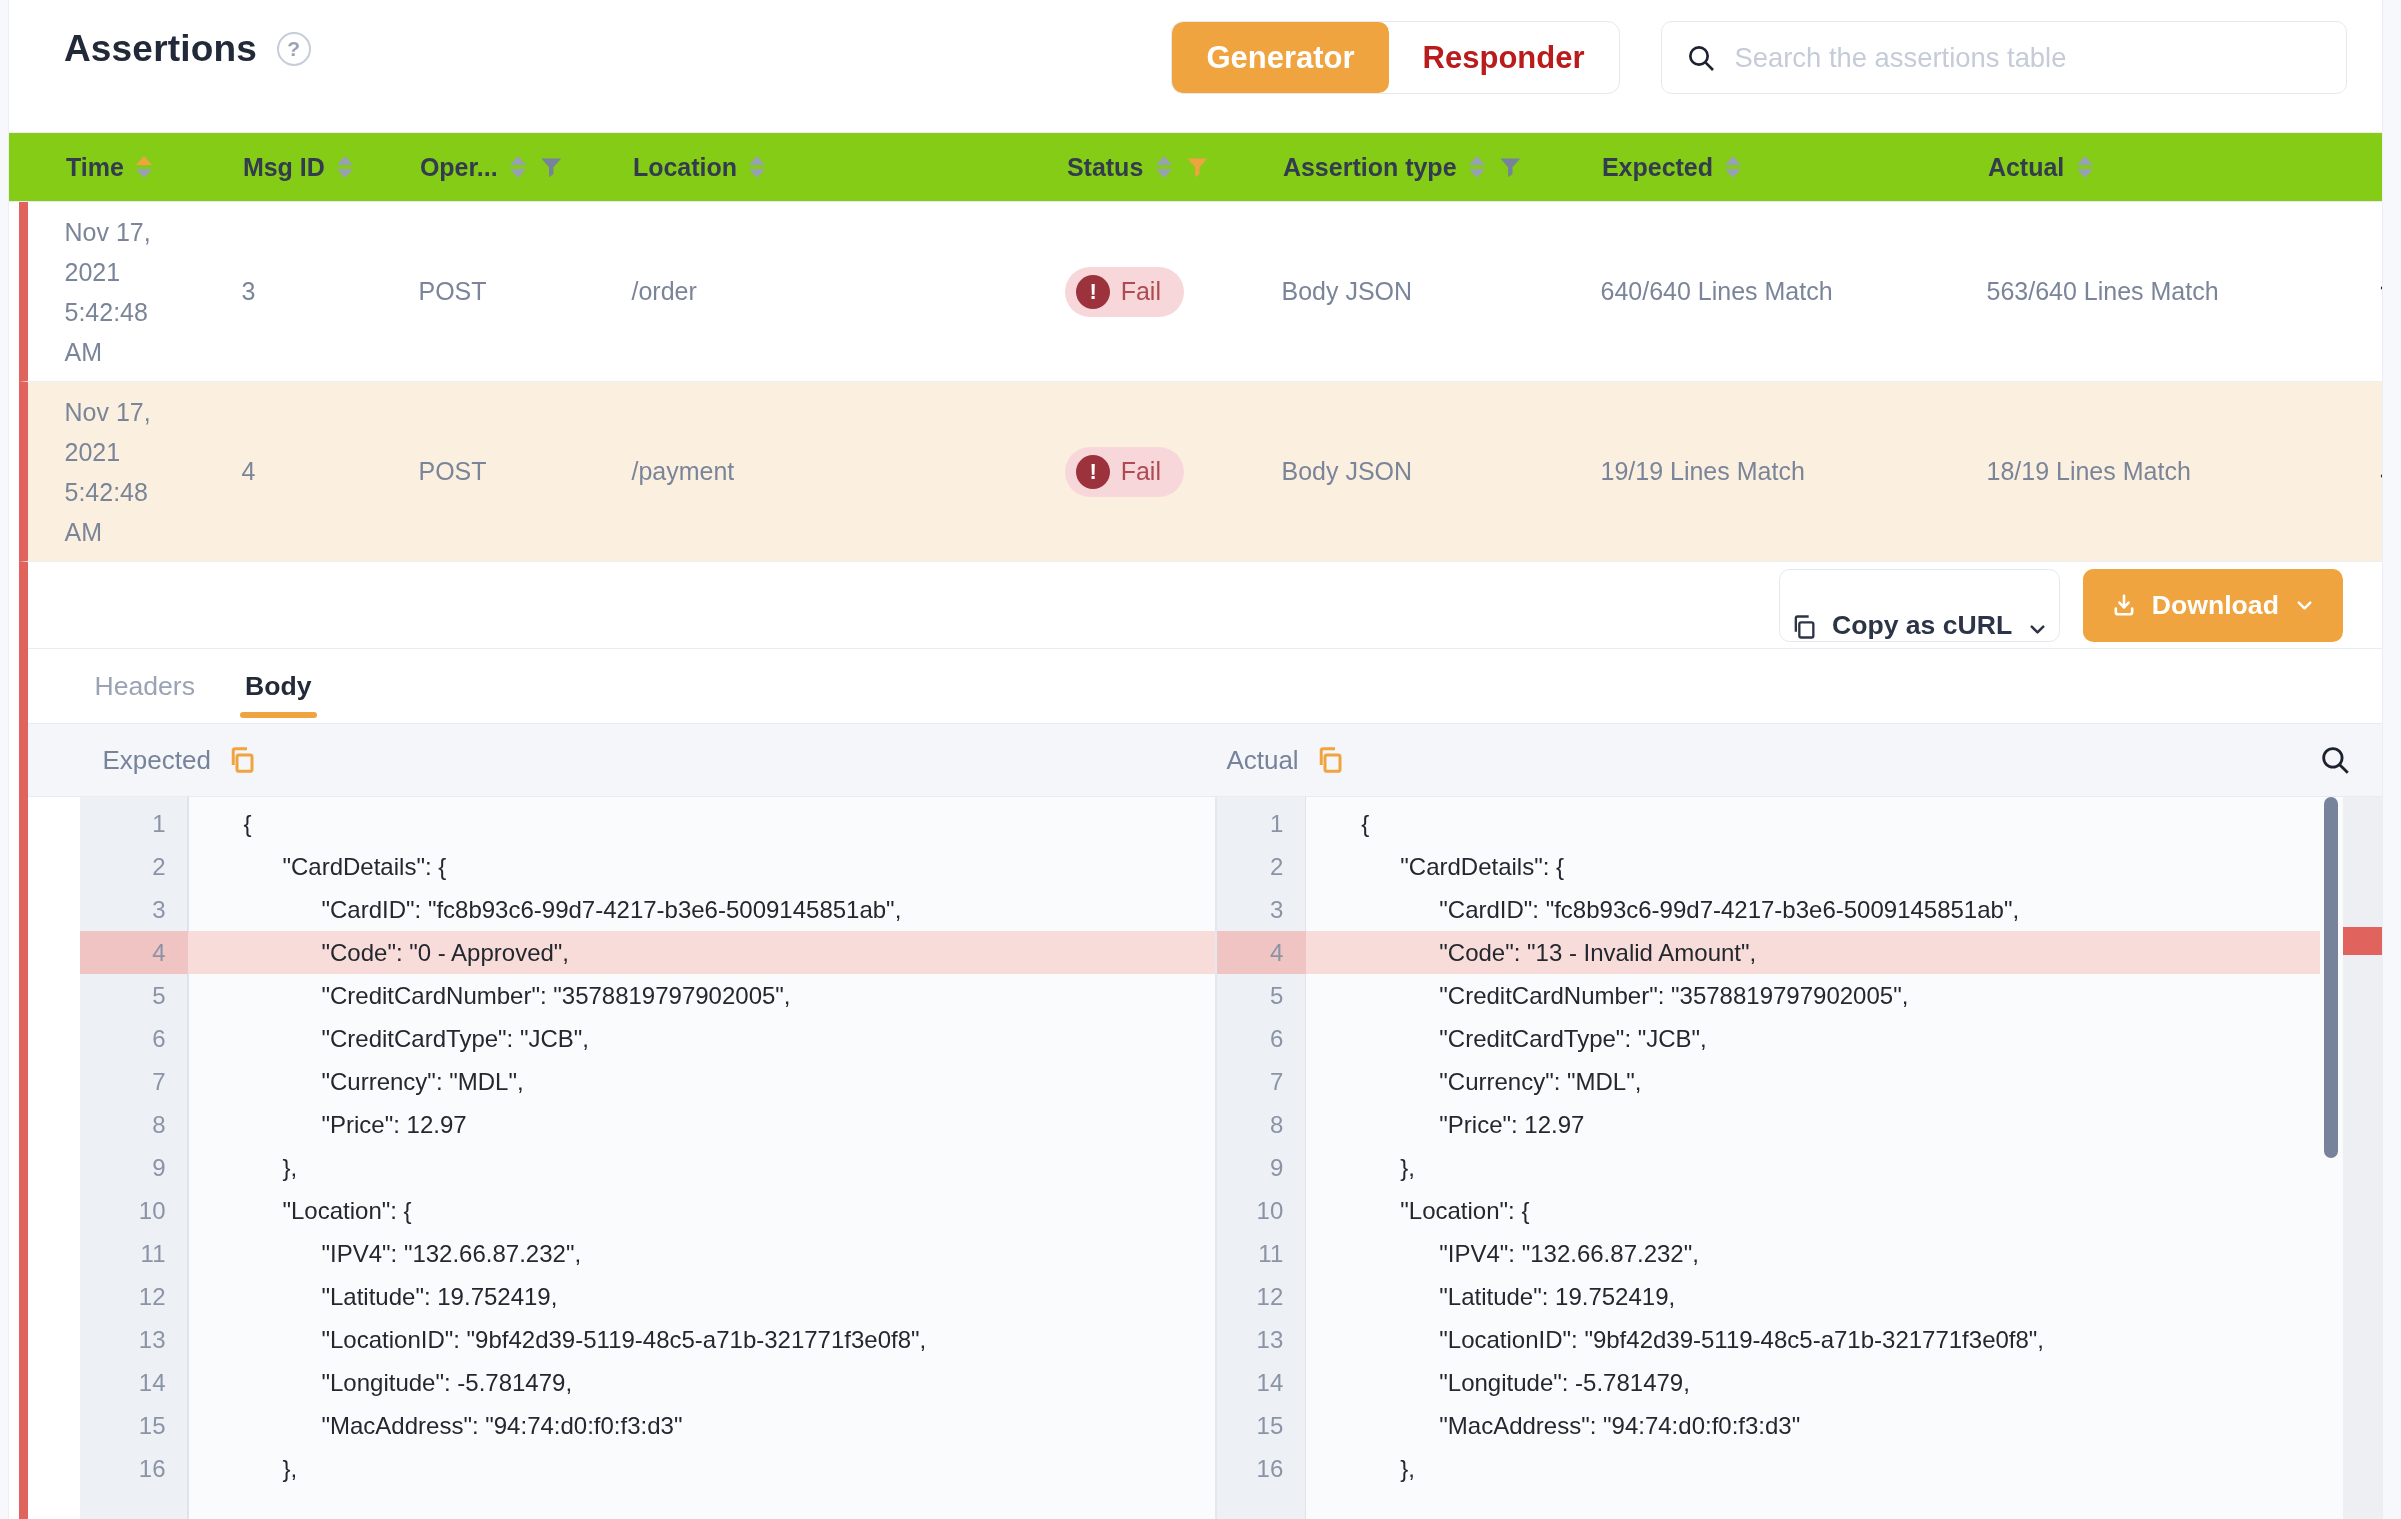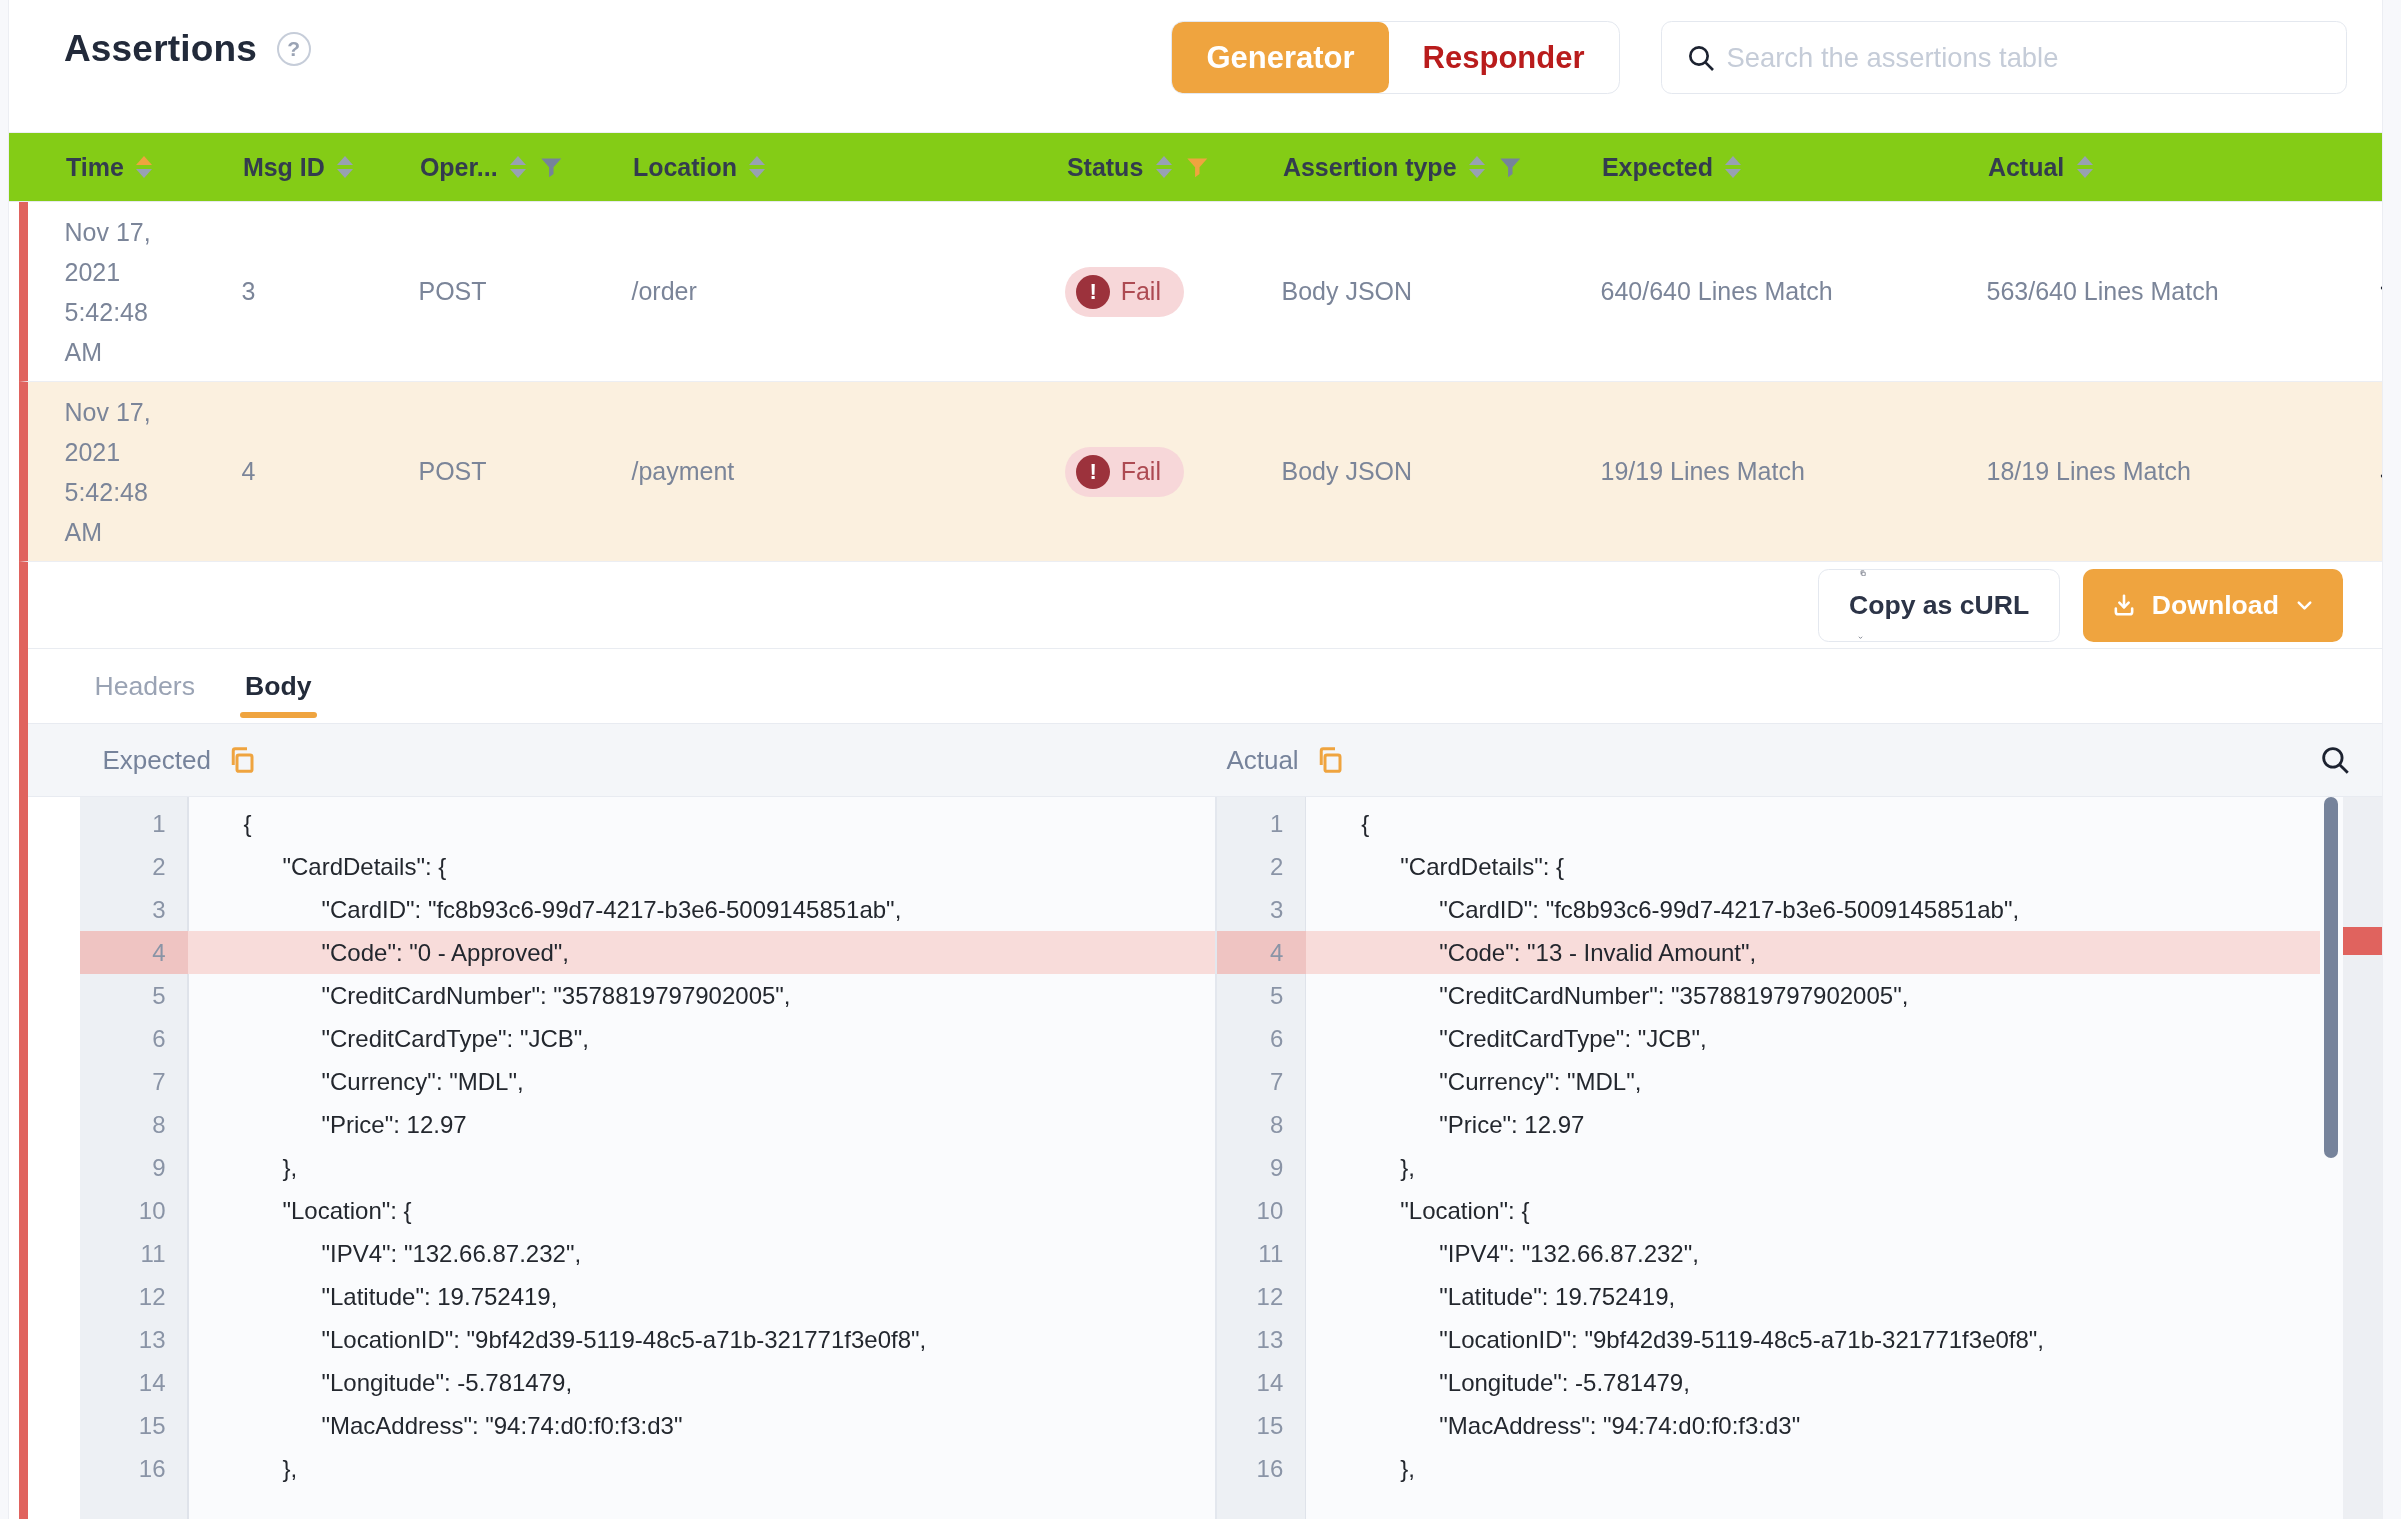--- a/index.html
+++ b/index.html
@@ -20,21 +20,21 @@
     color:#9aa3b4; font-size:21px; font-weight:700; display:flex; align-items:center;
     justify-content:center; margin-left:19.5px; }
   .topbar-right { margin-left:auto; display:flex; align-items:flex-start; gap:41px; }
   .toggle-group { display:flex; height:73px; border:1.8px solid #e4e8ef; border-radius:12.4px;
     overflow:hidden; background:#fff; }
   .toggle-btn { display:flex; align-items:center; justify-content:center; padding:0 34px;
     font-size:31px; font-weight:600; cursor:pointer; }
   .toggle-btn.active { background:#efa43f; color:#ffffff; border-radius:10.6px; }
   .toggle-btn.inactive { color:#b91c1c; }
   .search-box { width:686px; height:73px; border:1.8px solid #e4e8ef; border-radius:10.6px;
-    display:flex; align-items:center; padding:0 23px; gap:10px; background:#fff; }
+    display:flex; align-items:center; padding:0 23px; gap:18px; background:#fff; }
   .search-box svg { flex:none; }
   .search-box input { border:none; outline:none; flex:1; font-size:27.4px; color:#444c5d;
     font-family:inherit; background:transparent; }
   .search-box input::placeholder { color:#c5ccd8; }
 
   
   .grid { display:grid;
     grid-template-columns:177px 177px 213px 434px 216px 319px 386px 390px 1fr;
     align-items:center; }
   .thead { height:69px; background:#84cc16; border-bottom:0.9px solid #e6e9ef;
@@ -60,23 +60,23 @@
     flex-direction:column; overflow:hidden; background:#fff; }
   .detail-tabs-row { height:87px; flex:none; display:flex; align-items:center;
     padding:0 39px 0 66px; border-bottom:1.8px solid #e9ecf1; }
   .tabs { display:flex; gap:55px; height:100%; align-items:center; }
   .tab { font-size:27.4px; color:#9aa3b4; position:relative; height:100%;
     display:flex; align-items:center; cursor:pointer; }
   .tab.active { color:#232b3a; font-weight:600; }
   .tab.active::after { content:""; position:absolute; left:-7px; right:-7px; bottom:-1.8px;
     height:6.2px; border-radius:3.5px; background:#efa43f; }
   .detail-actions { margin-left:auto; display:flex; gap:23px; align-items:center; }
-  .btn-curl { height:73px; display:flex; align-items:flex-start; gap:14px; padding:0 30px;
+  .btn-curl { height:73px; display:flex; align-items:flex-end; gap:14px; padding:0 10px;
     border:1.8px solid #e4e8ef; border-radius:10.6px; background:#fff; font-size:26.6px;
-    font-weight:600; color:#2c3447; cursor:pointer; font-family:inherit;flex-direction:column; }
+    font-weight:600; color:#2c3447; cursor:pointer; font-family:inherit; }
   .btn-download { height:73px; display:flex; align-items:center; gap:14px; padding:0 26.6px;
     border:none; border-radius:10.6px; background:#efa43f; font-size:26.6px; font-weight:600;
     color:#ffffff; cursor:pointer; font-family:inherit; }
   .subtabs-row { height:74px; flex:none; display:flex; align-items:center; gap:50px;
     padding:0 66px; }
   .subtab { font-size:26.6px; color:#9aa3b4; position:relative; height:100%;
     display:flex; align-items:center; cursor:pointer; }
   .subtab.active { color:#232b3a; font-weight:600; }
   .subtab.active::after { content:""; position:absolute; left:-5.3px; right:-5.3px; bottom:5.3px;
     height:6.2px; border-radius:3.5px; background:#efa43f; }

